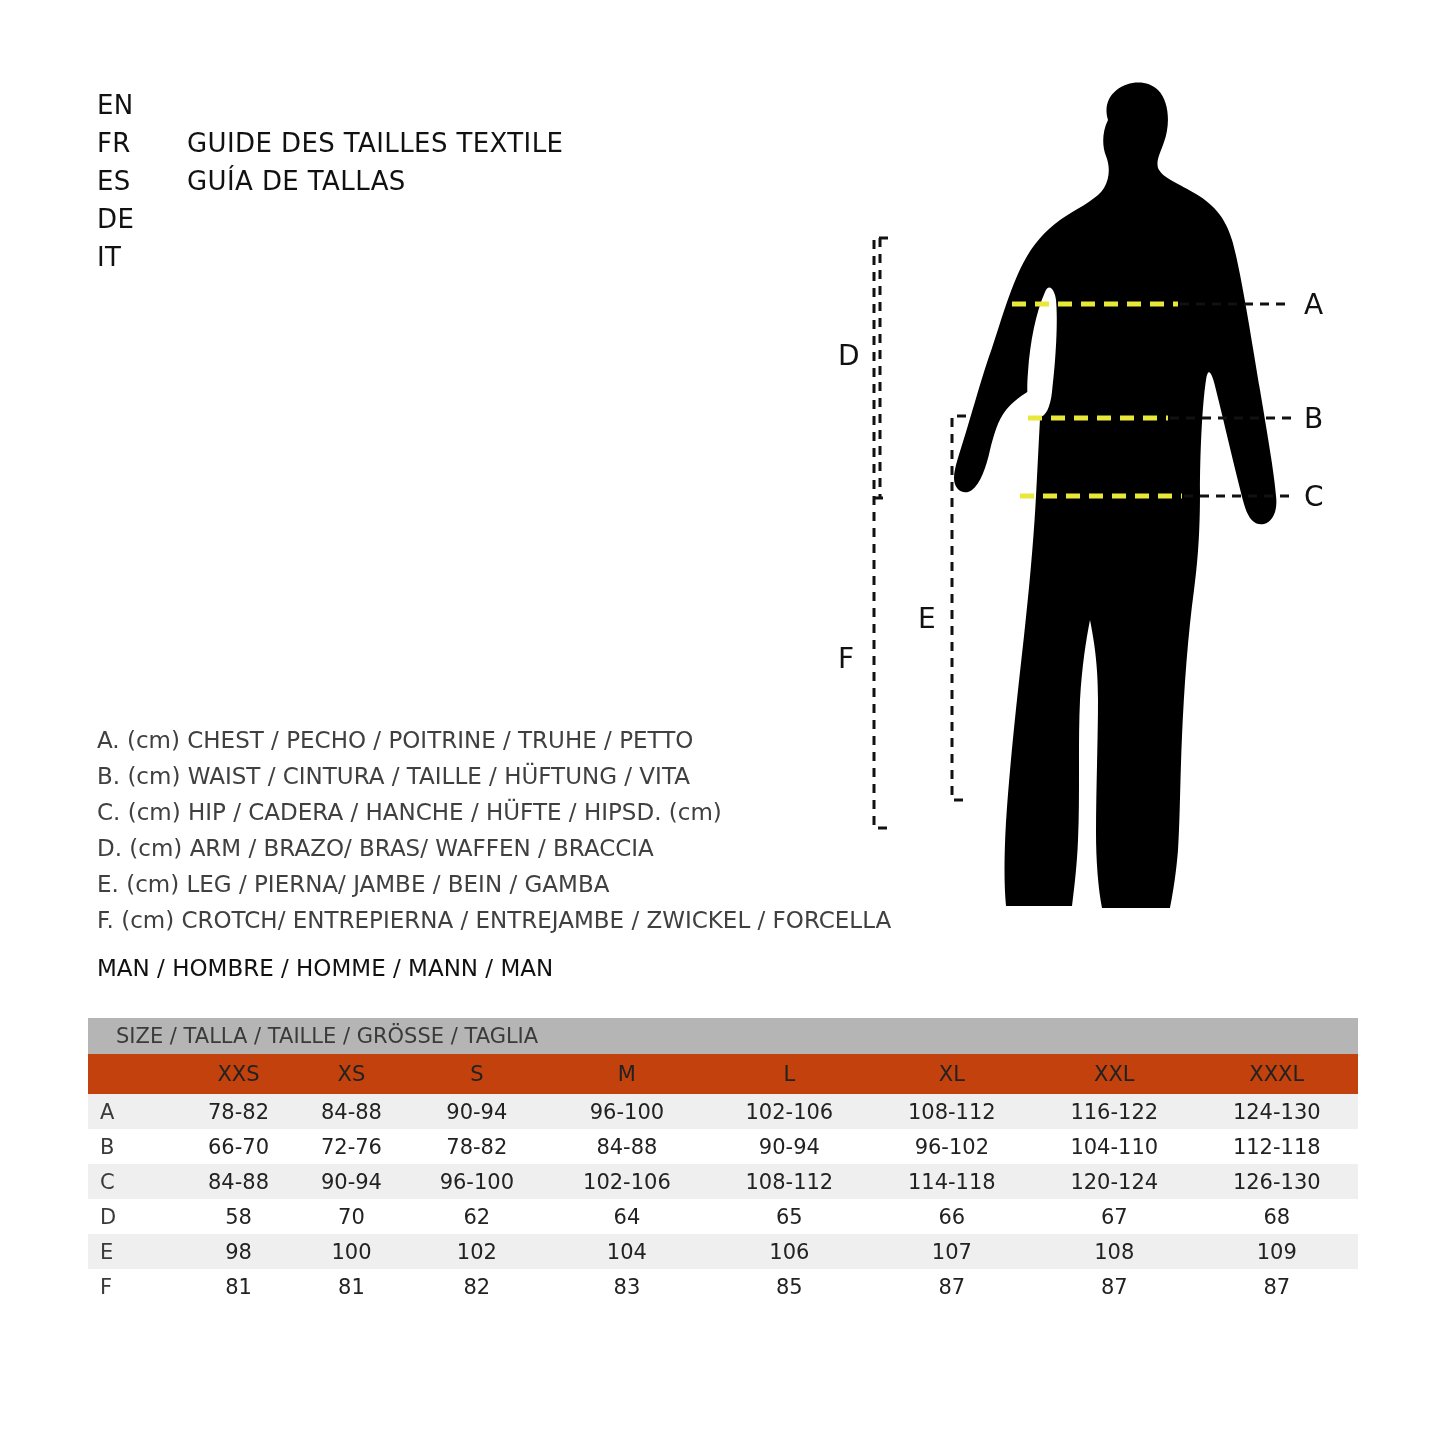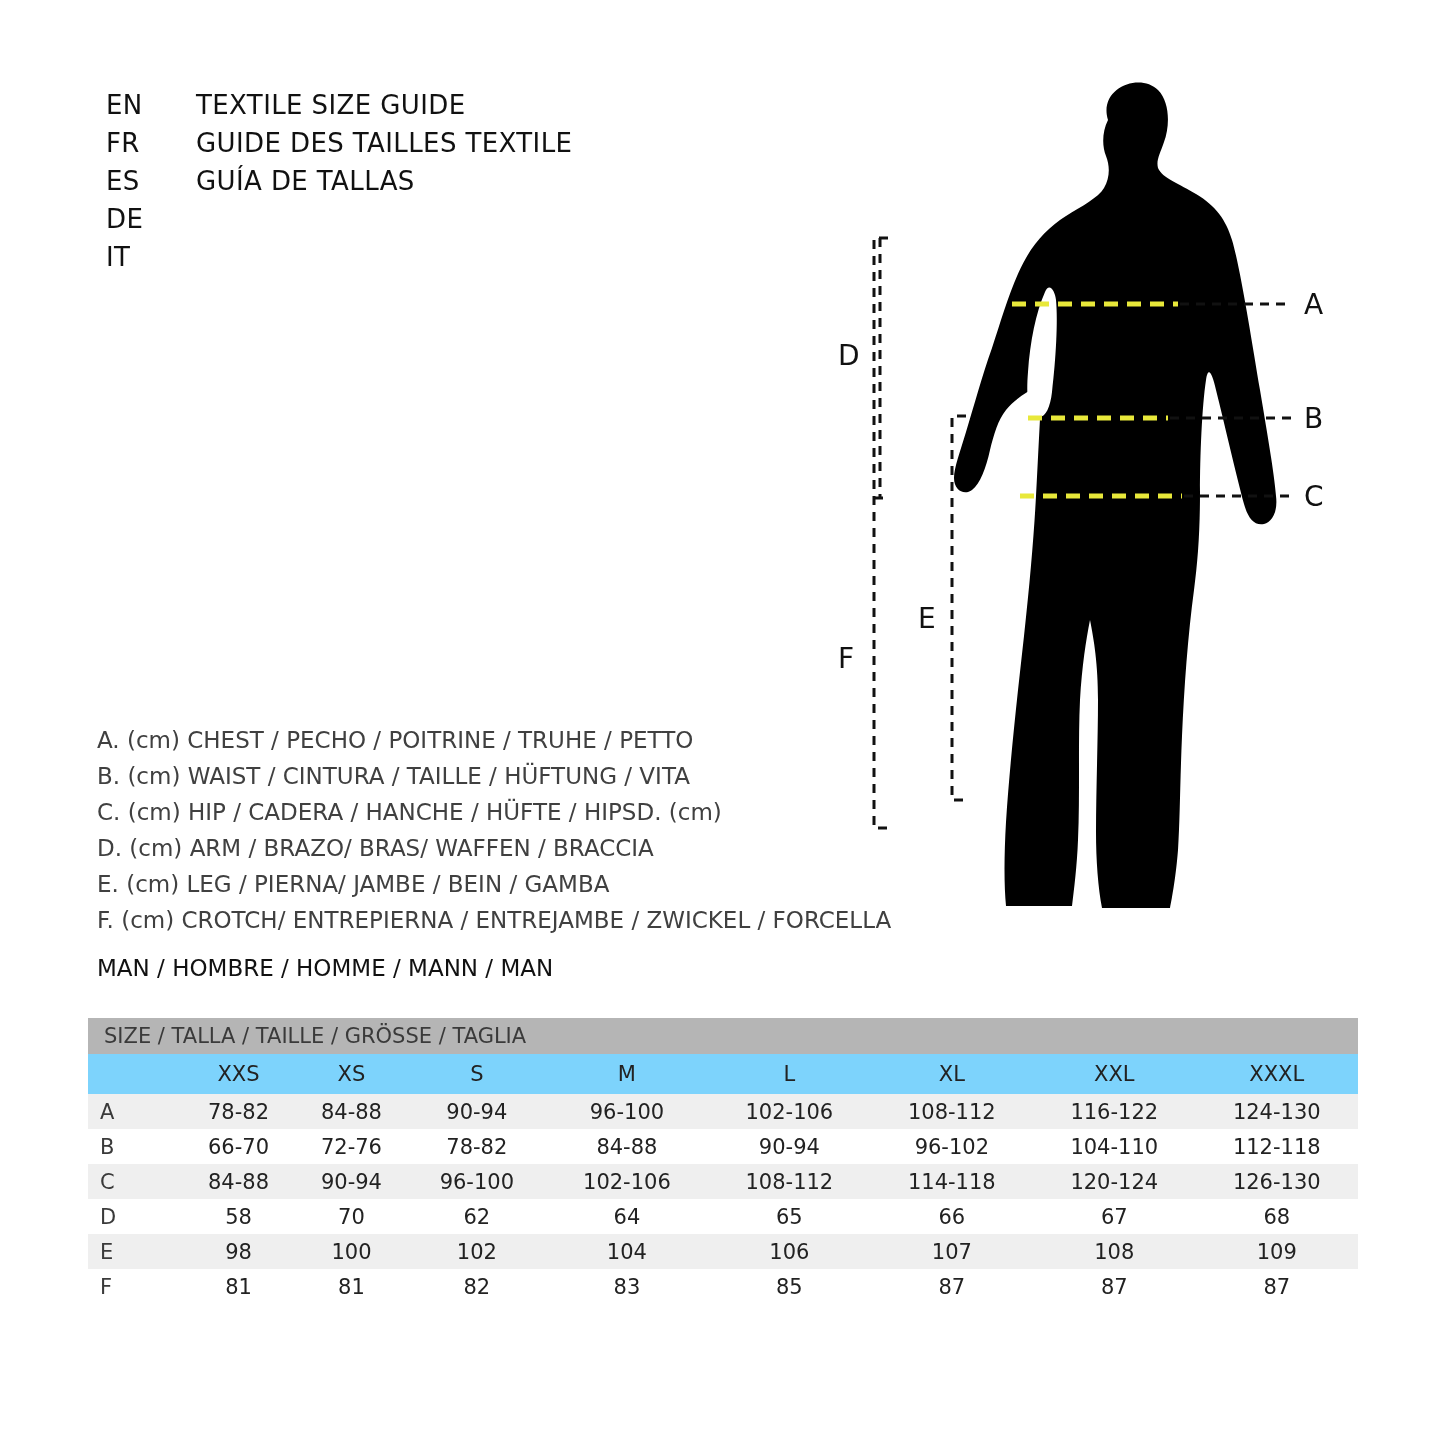--- a/index.html
+++ b/index.html
@@ -12,21 +12,21 @@
     height: 1445px;
     position: relative;
     font-family: "DejaVu Sans", "Liberation Sans", sans-serif;
     color: #1a1a1a;
     overflow: hidden;
   }
 
   
   .titles {
     position: absolute;
-    left: 106px;
+    left: 97px;
     top: 90px;
     width: 640px;
   }
   .title-row {
     display: flex;
     align-items: baseline;
     height: 38px;
     font-size: 26px;
     letter-spacing: 0.4px;
     color: #111;
@@ -85,49 +85,48 @@
   }
   .size-table th, .size-table td {
     padding: 0;
     height: 35px;
     font-weight: normal;
     text-align: center;
   }
   .size-table .hdr-band td {
     background: #b5b5b5;
     text-align: left;
-    padding-left: 16px;
+    padding-left: 28px;
     height: 36px;
     font-size: 21px;
     color: #3a3a3a;
   }
   .size-table .col-label {
     width: 82px;
     text-align: left;
     padding-left: 12px;
     color: #3a3a3a;
   }
   .size-table tr.shade td {
     background: #efefef;
   }
   .size-table tr.plain td {
     background: #ffffff;
   }
   .size-table tr.sizes td {
-    background: #7dd3fc;
+    background: #c2410c;
     height: 40px;
   }
 </style>
 </head>
 <body>
 
 <div class="titles">
   <div class="title-row">
     <span class="title-lang">EN</span>
-    <span class="title-text">TEXTILE SIZE GUIDE</span>
   </div>
   <div class="title-row">
     <span class="title-lang">FR</span>
     <span class="title-text">GUIDE DES TAILLES TEXTILE</span>
   </div>
   <div class="title-row">
     <span class="title-lang">ES</span>
     <span class="title-text">GUÍA DE TALLAS</span>
   </div>
   <div class="title-row">

